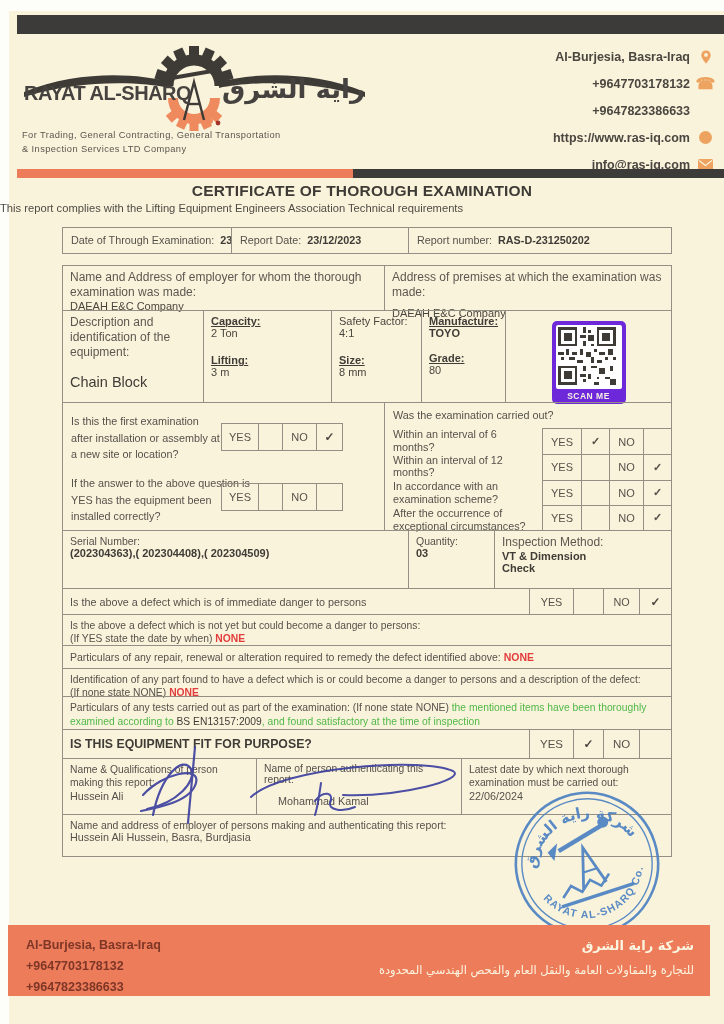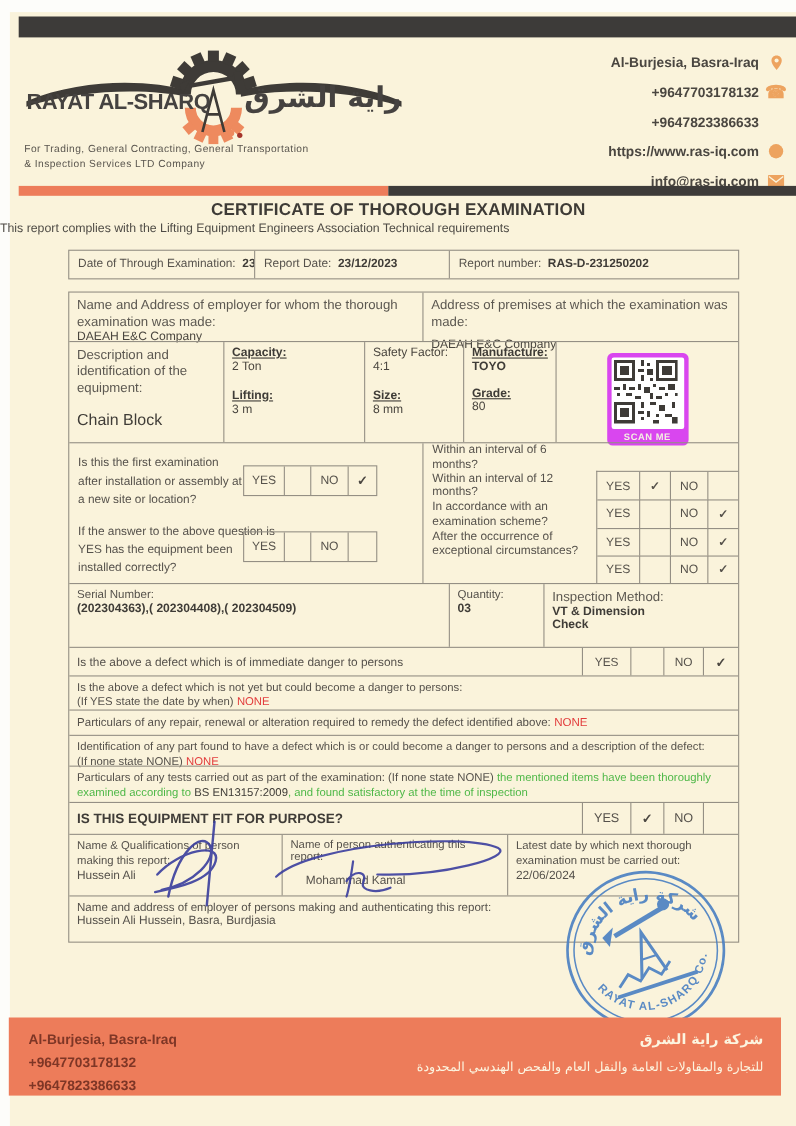--- a/index.html
+++ b/index.html
@@ -42,21 +42,21 @@
   .main-table{position:absolute;left:62px;top:265px;width:610px;box-sizing:border-box;
               font-size:10.8px}
   .row{display:flex;box-sizing:border-box;position:relative}
   .row+.row{border-top:1px solid #948F84}
   .cell{box-sizing:border-box;padding:4px 7px;position:relative}
   .cell+.cell{border-left:1px solid #948F84}
   .lbl{font-size:12px;color:#5C5851;line-height:1.25}
   .val{font-size:11px;color:#3F3C37;font-weight:bold}
   .ulab{font-weight:bold;text-decoration:underline;font-size:11px;color:#3F3C37}
   .pval{font-size:11px;color:#4A463F}
-  .red{color:#E23C3C;font-weight:normal;margin-left:3px}
+  .red{color:#E23C3C;font-weight:bold;margin-left:3px}
   .green{color:#4FB848}
   .boldtext{font-weight:normal;color:#3F3C37}
   .chk{color:#4B4741;font-size:12px;font-weight:bold}
 
   .ynbox{position:absolute;display:flex;border:1px solid #948F84;height:26px;
          text-align:center;font-size:11px;color:#56524B;background:transparent}
   .ynbox>div{display:flex;align-items:center;justify-content:center;box-sizing:border-box}
   .ynbox>div+div{border-left:1px solid #948F84}
 
   .exam-grid{position:absolute;right:0;top:25px;bottom:0;width:128px;display:grid;
@@ -70,21 +70,21 @@
 
   .q-right{flex:1;position:relative}
   .q-right .qtext{padding:0 134px 0 8px;display:flex;align-items:center;
                   line-height:1.15;box-sizing:border-box}
 
   .yn-inline{display:flex;align-self:stretch}
   .yn-inline>div{display:flex;align-items:center;justify-content:center;
                  border-left:1px solid #948F84;box-sizing:border-box}
 
   
-  .qr-wrap{width:66px;background:#d946ef;border-radius:5px;padding:4px 4px 0 4px;
+  .qr-wrap{width:66px;background:#6d28d9;border-radius:5px;padding:4px 4px 0 4px;
            margin:6px auto 0 auto}
   .qr-white{background:#fff;border-radius:2px;padding:2px}
   .qr-cap{color:#F4EFE2;font-size:8.5px;text-align:center;letter-spacing:.5px;
           padding:2px 0 3px 0;font-weight:bold}
 
   
   .stamp{position:absolute;left:512px;top:789px;width:150px;height:150px;z-index:4;
          transform:rotate(-18deg);opacity:.92}
   .sig{position:absolute;z-index:3;pointer-events:none}
 
@@ -307,20 +307,21 @@
       </div>
       <div style="position:absolute;left:8px;top:72px;width:180px;line-height:1.55">If the answer to the above question is YES has the equipment been installed correctly?</div>
       <div class="ynbox" style="left:158px;top:80px">
         <div style="width:36px">YES</div>
         <div style="width:24px" class="chk"></div>
         <div style="width:34px">NO</div>
         <div style="width:26px" class="chk"></div>
       </div>
     </div>
     <div class="cell q-right" style="flex:1;padding:0">
+      <div style="padding:6px 8px 0 8px;height:19px">Was the examination carried out?</div>
       <div class="qtext" style="height:25px">Within an interval of 6 months?</div>
       <div class="qtext" style="height:26px">Within an interval of 12 months?</div>
       <div class="qtext" style="height:27px">In accordance with an examination scheme?</div>
       <div class="qtext" style="height:27px">After the occurrence of exceptional circumstances?</div>
       <div class="exam-grid">
         <div>YES</div>
         <div class="chk">✓</div>
         <div>NO</div>
         <div class="chk"></div>
         <div>YES</div>

